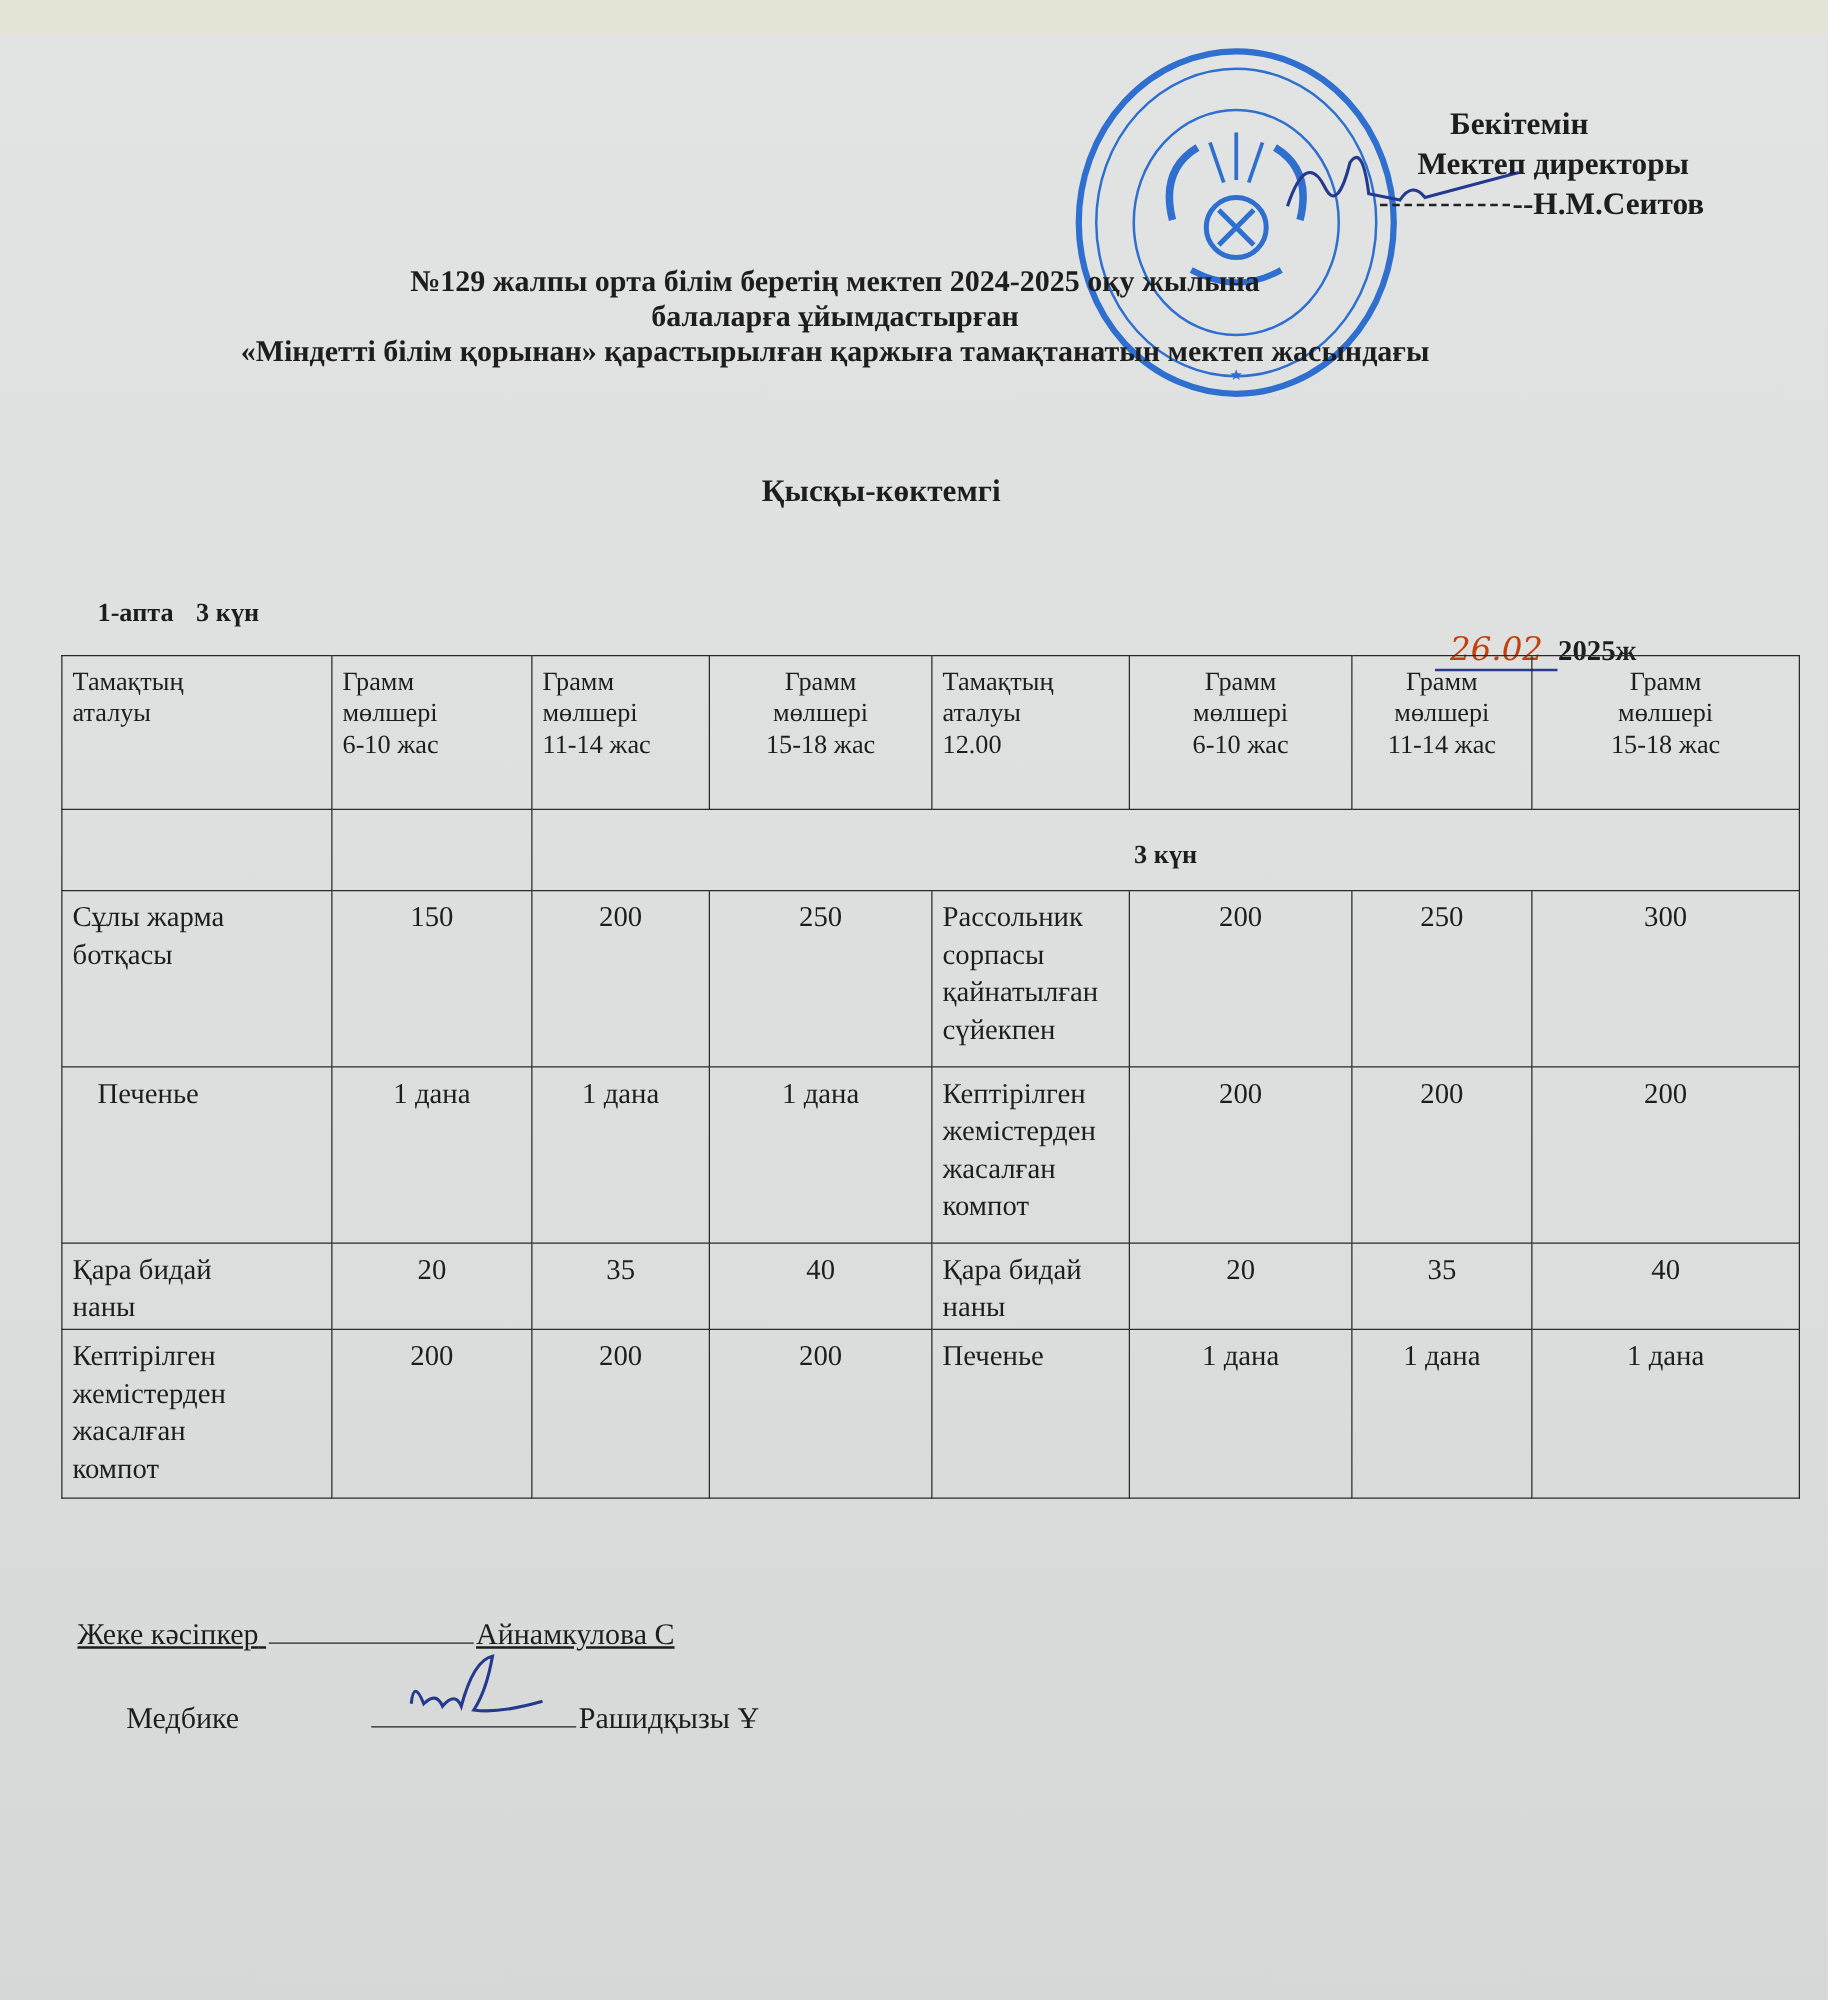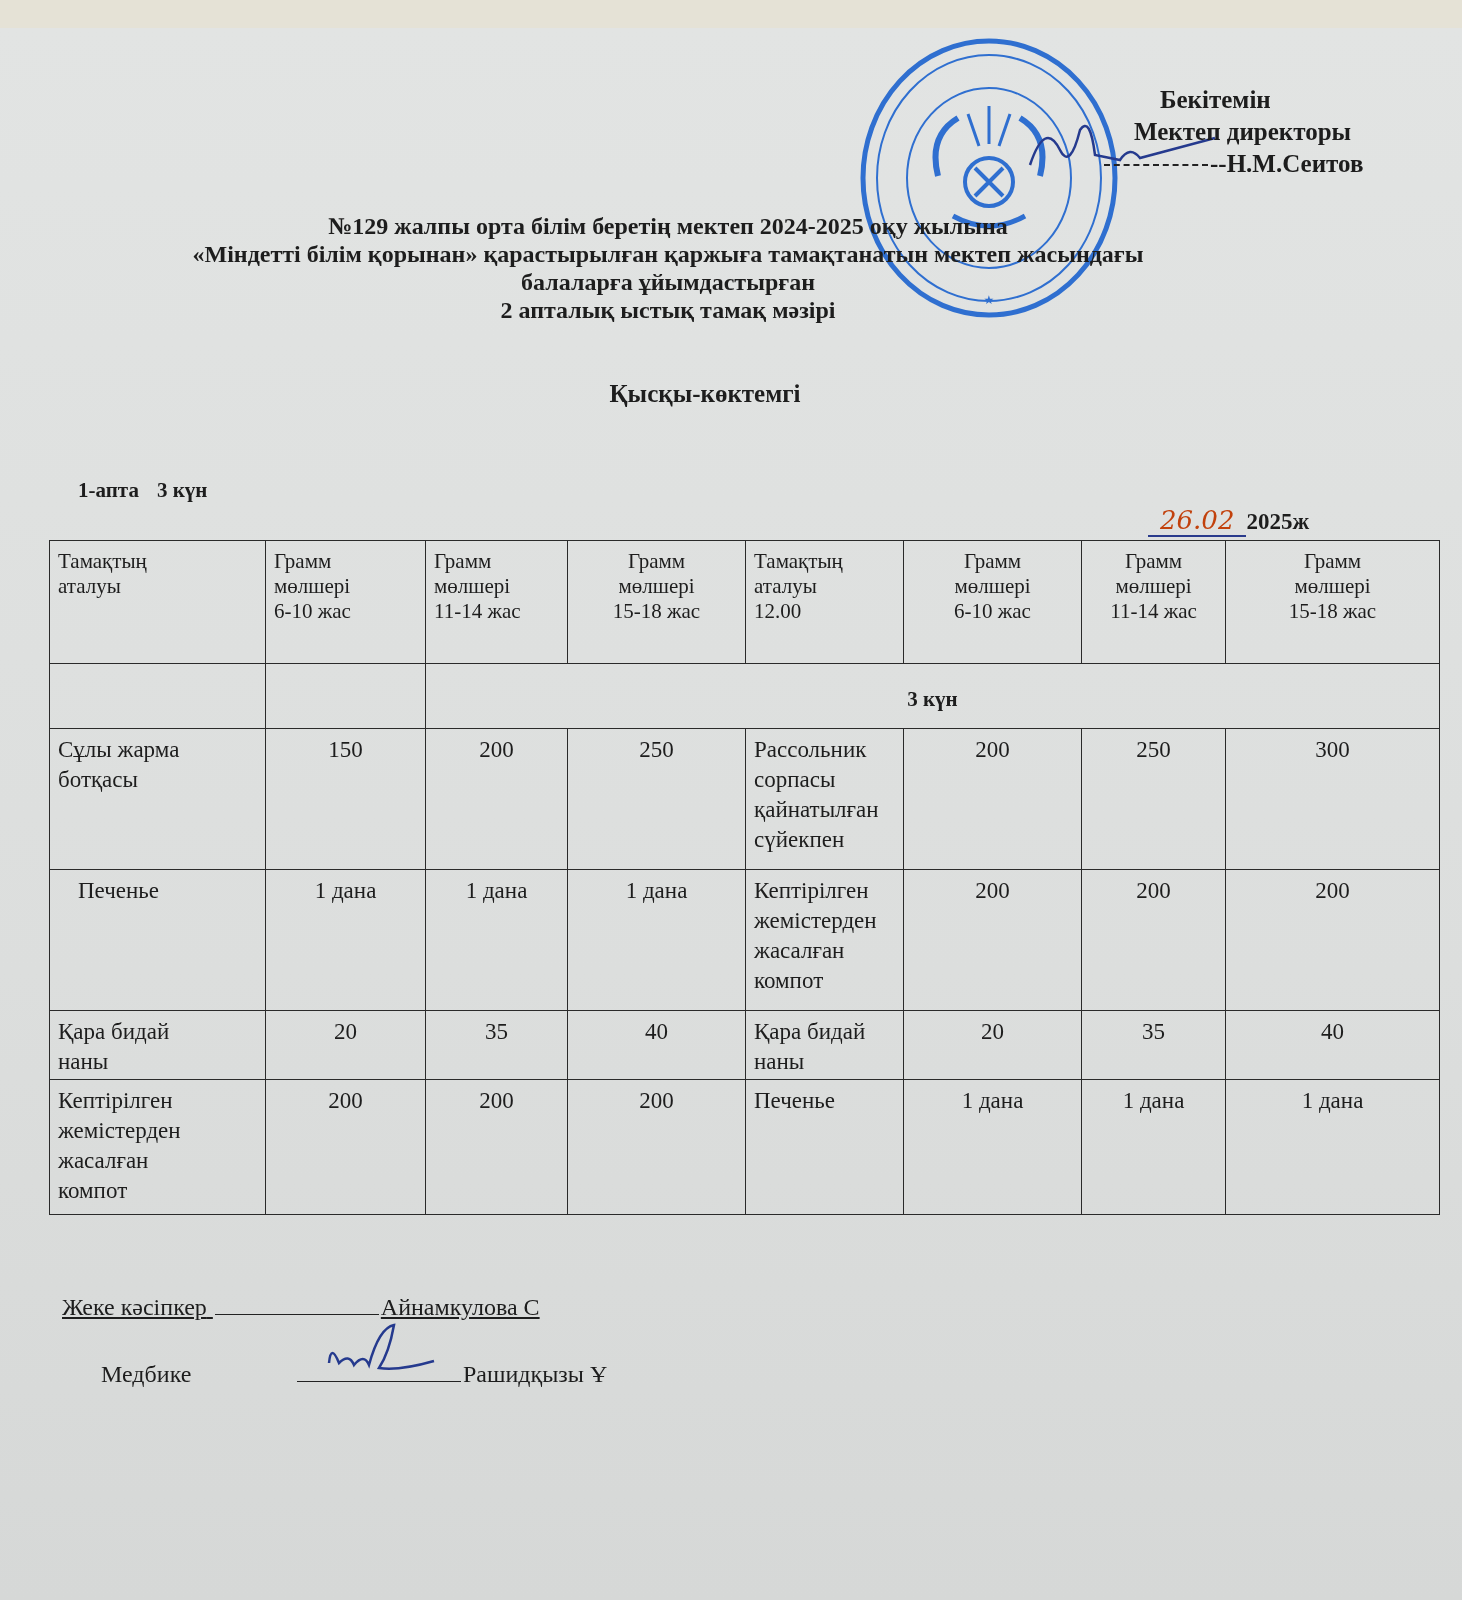--- a/index.html
+++ b/index.html
@@ -21,21 +21,21 @@
   .approve .sig-line { display: inline-block; width: 104px; border-bottom: 2px dashed #222; margin-right: 2px; transform: translateY(-6px); }
   .titles { position: absolute; left: 0; top: 212px; width: 1336px; text-align: center; font-weight: bold; font-size: 24px; line-height: 28px; }
   .titles div { white-space: nowrap; }
   .titles .t1 { margin-left: 0; }
   .season { position: absolute; left: 0; top: 380px; width: 1410px; text-align: center; font-weight: bold; font-size: 25px; }
   .week { position: absolute; left: 78px; top: 478px; font-weight: bold; font-size: 21px; }
   .week span + span { margin-left: 18px; }
   .date { position: absolute; left: 1148px; top: 505px; font-size: 23px; font-weight: bold; }
   .date .hand { font-family: "DejaVu Serif", serif; font-style: italic; font-weight: normal; color: #c2410c; border-bottom: 2px solid #2a3b8c; padding: 0 12px; font-size: 26px; }
   table.menu {
-    position: absolute; left: 49px; top: 540px; width: 1390px;
+    position: absolute; left: 49px; top: 524px; width: 1390px;
     border-collapse: collapse; font-size: 23px; line-height: 30px;
     table-layout: fixed;
   }
   table.menu td { border: 1.5px solid #2a2a2a; vertical-align: top; padding: 6px 8px 0 8px; }
   table.menu tr.head td { height: 114px; font-size: 21px; line-height: 25px; padding-top: 8px; }
   table.menu tr.day td { height: 58px; }
   table.menu tr.day td.daylabel { text-align: center; font-weight: bold; vertical-align: middle; font-size: 21px; }
   .c { text-align: center; }
   .l { text-align: left; }
   table.menu tr.r1 td { height: 134px; }
@@ -78,23 +78,22 @@
 </svg>
 
 <div class="approve">
   <div class="l1">Бекітемін</div>
   <div class="l2">Мектеп директоры</div>
   <div class="l3"><span class="sig-line"></span><span>--</span><span>Н.М.Сеитов</span></div>
 </div>
 
 <div class="titles">
   <div class="t1">№129 жалпы орта білім беретің мектеп 2024-2025 оқу жылына</div>
+  <div>балаларға ұйымдастырған</div>
   <div>«Міндетті білім қорынан» қарастырылған қаржыға тамақтанатын  мектеп жасындағы</div>
-  <div>балаларға ұйымдастырған</div>
-  <div>2 апталық ыстық тамақ мәзірі</div>
 </div>
 
 <div class="season">Қысқы-көктемгі</div>
 
 <div class="week">
   <span>1-апта</span><span>3 күн</span>
 </div>
 
 <div class="date">
   <span class="hand">26.02</span><span>2025ж</span>

